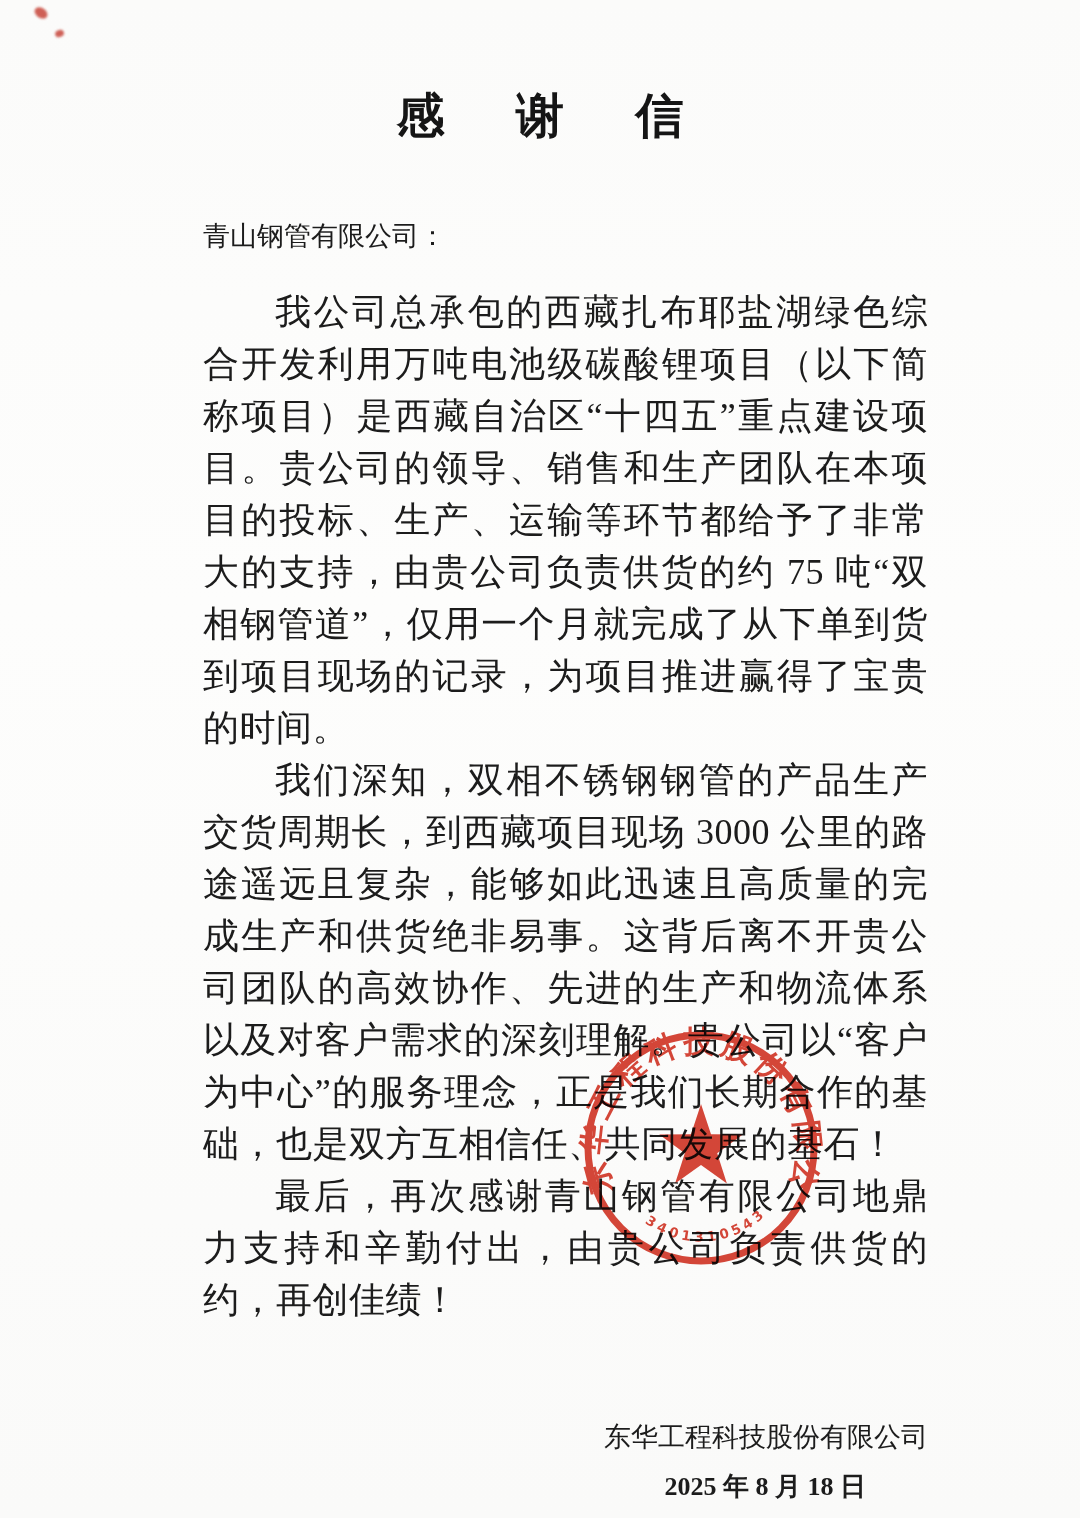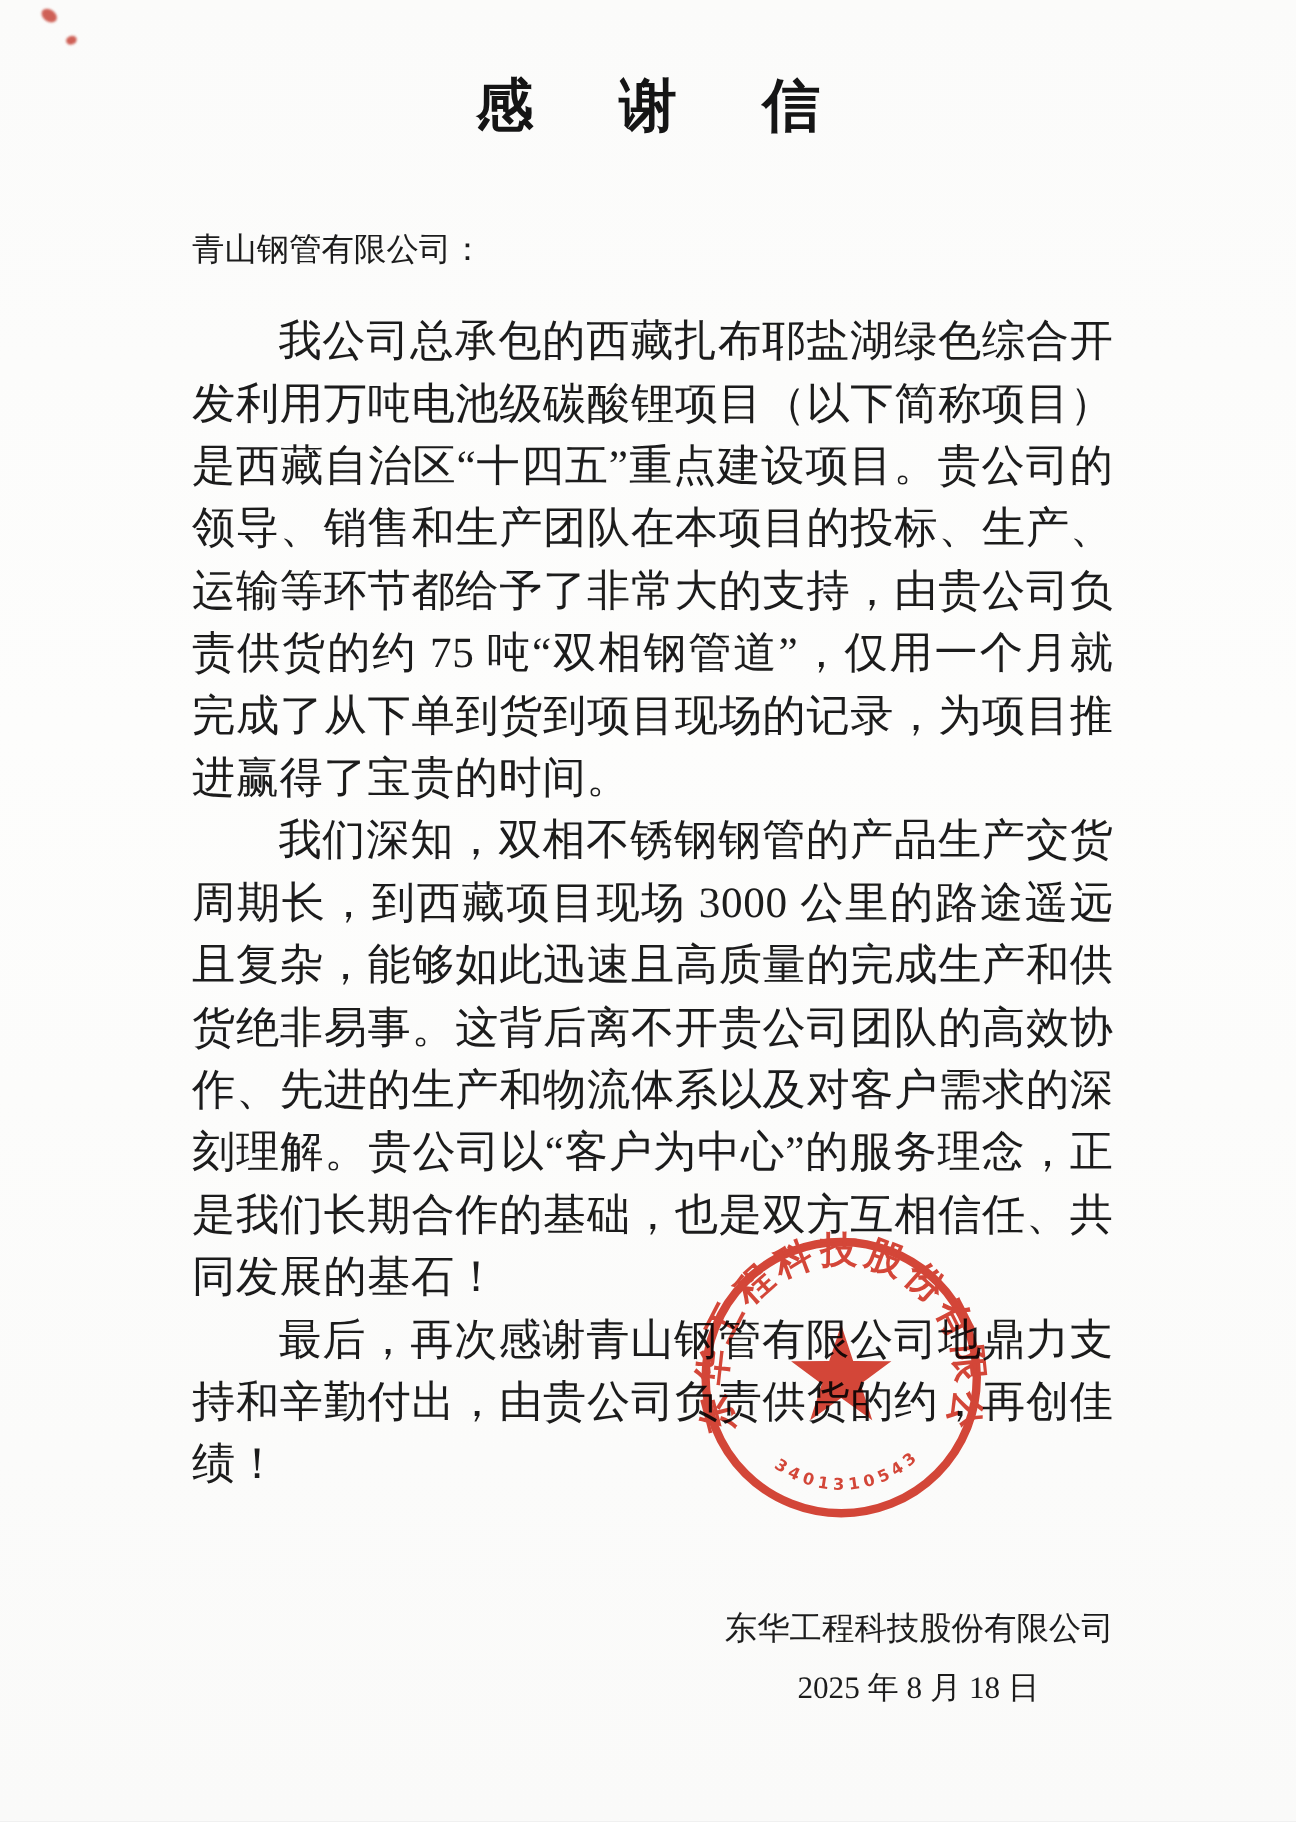--- a/index.html
+++ b/index.html
@@ -12,30 +12,31 @@
     background: linear-gradient(180deg, #fbfbfa 0%, #fdfdfc 40%, #fafaf9 100%);
     overflow: hidden;
     font-family: "Liberation Serif", "DejaVu Serif", serif;
     color: #1c1c1c;
   }
   .speck { position: absolute; background: #c43a2e; border-radius: 50%; filter: blur(1px); opacity: .8; }
   .speck.a { left: 34px; top: 8px; width: 14px; height: 10px; transform: rotate(35deg); }
   .speck.b { left: 55px; top: 30px; width: 9px; height: 7px; transform: rotate(-20deg); }
 
   .letter-title {
-    margin-top: 56px;
+    margin-top: 84px;
     text-align: center;
     font-size: 48px;
     font-weight: bold;
     letter-spacing: 0.62em;
     text-indent: 0.62em; 
     color: #151515;
   }
   .letter-body {
     padding: 0 152px 0 160px;
+    margin-left: 43px;
   }
   .salutation {
     margin-top: 66px;
     font-size: 27px;
     line-height: 44px;
   }
   .para {
     margin-top: 28px;
     font-size: 36px;
     line-height: 52px;
@@ -59,20 +60,21 @@
     z-index: 3;
   }
   .sign-date {
     text-align: right;
     font-size: 26px;
     line-height: 46px;
     margin-top: 4px;
     padding-right: 62px;
     position: relative;
     z-index: 3;
+    font-weight: bold;
   }
 
   .seal {
     position: absolute;
     left: 575px;
     top: 1022px;
     width: 252px;
     height: 252px;
     z-index: 1;
     mix-blend-mode: multiply;

